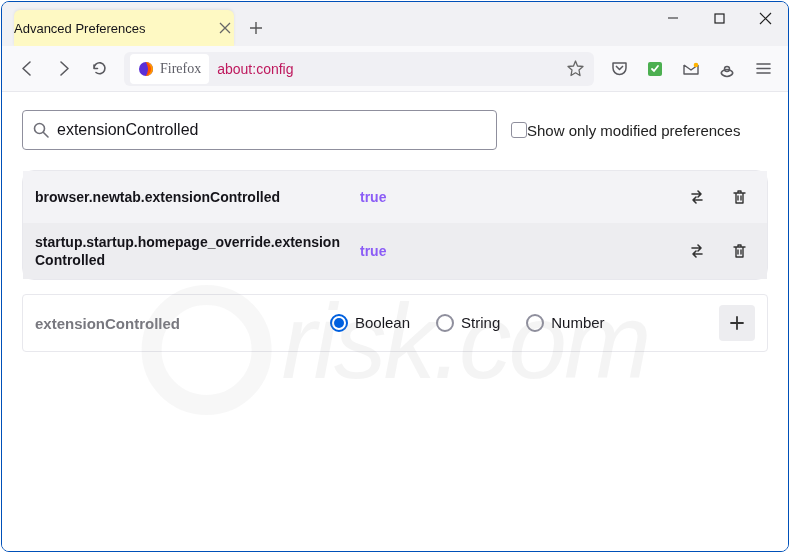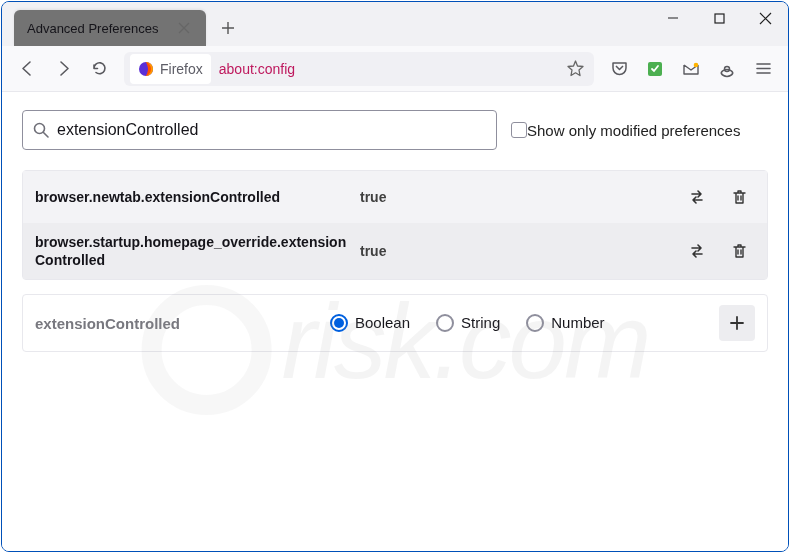--- a/index.html
+++ b/index.html
@@ -1,53 +1,53 @@
 <!DOCTYPE html>
 <html><head>
 <meta charset="utf-8">
 <style>
 * { box-sizing: border-box; margin: 0; padding: 0; }
 body { font-family: -apple-system, BlinkMacSystemFont, "Segoe UI", Arial, sans-serif; background: #fff; width: 790px; height: 553px; overflow: hidden; }
 
 .window { border: 1px solid #0050b8; border-radius: 8px; width: 788px; height: 551px; margin: 1px; overflow: hidden; background: #fff; display: flex; flex-direction: column; }
 
 .titlebar { background: #f1f1f4; height: 44px; display: flex; align-items: flex-end; padding-left: 12px; }
-.tab { background: #737373; border-radius: 6px 6px 0 0; height: 36px; width: 192px; display: flex; align-items: center; padding: 0 13px; margin-top: 8px; box-shadow: 0 -1px 3px rgba(0,0,0,0.07); }
+.tab { background: #fef9c3; border-radius: 6px 6px 0 0; height: 36px; width: 220px; display: flex; align-items: center; padding: 0 0; margin-top: 8px; box-shadow: 0 -1px 3px rgba(0,0,0,0.07); }
 .tab-title { flex: 1; font-size: 13px; color: #15141a; }
 .tab-close { width: 18px; height: 18px; display: flex; align-items: center; justify-content: center; color: #666; cursor: pointer; }
 .newtab-btn { width: 32px; height: 32px; display: flex; align-items: center; justify-content: center; margin-left: 6px; margin-bottom: 2px; color: #555; cursor: pointer; }
 .win-controls { margin-left: auto; display: flex; align-items: flex-start; height: 44px; }
 .win-btn { width: 46px; height: 32px; display: flex; align-items: center; justify-content: center; color: #222; cursor: pointer; }
 
 .toolbar { height: 46px; background: #f9f9fb; border-bottom: 1px solid #e8e8ed; display: flex; align-items: center; padding: 0 8px; gap: 2px; }
 .nav-btn { width: 34px; height: 34px; display: flex; align-items: center; justify-content: center; color: #5a5a5f; border-radius: 4px; cursor: pointer; }
 .addr-bar { flex: 1; height: 34px; background: #f0f0f4; border-radius: 6px; display: flex; align-items: center; margin: 0 6px; padding: 0 4px; }
 .addr-seg { display: flex; align-items: center; height: 30px; padding: 0 8px; gap: 6px; }
 .addr-seg.firefox { background: #fff; border-radius: 4px; margin: 2px; }
 .ff-icon { width: 16px; height: 16px; }
-.addr-text { font-size: 14px; color: #5d5d66; }
+.addr-text { font-size: 14px; color: #5d5d66; font-family: Liberation Serif, serif; }
 .addr-url { font-size: 14px; color: #be185d; padding-left: 6px; flex: 1; }
 .star-btn { width: 30px; display: flex; align-items: center; justify-content: center; color: #666; cursor: pointer; }
 .toolbar-icon { width: 34px; height: 34px; display: flex; align-items: center; justify-content: center; color: #5a5a5f; border-radius: 4px; cursor: pointer; }
 
 .content { flex: 1; padding: 18px 20px; background: #fff; position: relative; }
 
 .search-row { display: flex; align-items: center; gap: 14px; margin-bottom: 20px; }
 .search-box { flex: 1; max-width: 475px; height: 40px; border: 1px solid #8f8f9d; border-radius: 4px; display: flex; align-items: center; padding: 0 10px; gap: 8px; }
 .search-icon { color: #6f6f78; }
 .search-input { border: none; outline: none; flex: 1; font-size: 16px; color: #15141a; background: transparent; }
 .checkbox-row { display: flex; align-items: center; font-size: 15px; color: #222; }
 .chk { width: 16px; height: 16px; border: 1px solid #8f8f9d; border-radius: 3px; cursor: pointer; }
 
-.pref-list { border: 1px solid #e8e8ed; border-radius: 4px; margin-bottom: 14px; }
+.pref-list { border: 1px solid #e8e8ed; border-radius: 12px; margin-bottom: 14px; }
 .pref-row { display: flex; align-items: center; padding: 10px 12px; min-height: 46px; gap: 10px; }
 .pref-row.stripe { background: #f3f3f6; }
 .pref-row.alt { background: #ededf0; }
 .pref-name { font-size: 14px; font-weight: 700; color: #15141a; width: 315px; word-break: break-word; line-height: 1.3; }
-.pref-val { font-size: 14px; font-weight: 700; color: #404040; flex: 1; }
+.pref-val { font-size: 14px; font-weight: 700; color: #8b5cf6; flex: 1; }
 .act-btn { width: 32px; height: 32px; border: 1px solid transparent; border-radius: 4px; display: flex; align-items: center; justify-content: center; color: #333; cursor: pointer; }
 
 .new-row { border: 1px solid #e8e8ed; border-radius: 4px; display: flex; align-items: center; padding: 10px 12px; min-height: 52px; gap: 10px; }
 .new-name { font-size: 15px; font-weight: 700; color: #78787f; width: 285px; }
 .radio-group { display: flex; align-items: center; gap: 26px; flex: 1; }
 .radio-item { display: flex; align-items: flex-start; gap: 7px; font-size: 15px; color: #15141a; cursor: pointer; }
 .radio { width: 18px; height: 18px; border: 2px solid #8f8f9d; border-radius: 50%; position: relative; }
 .radio.checked { border-color: #0060df; }
 .radio.checked::after { content: ''; position: absolute; top: 2px; left: 2px; width: 10px; height: 10px; background: #0060df; border-radius: 50%; }
 .add-btn { width: 36px; height: 36px; background: #ededf0; border-radius: 4px; display: flex; align-items: center; justify-content: center; color: #333; cursor: pointer; }
@@ -184,21 +184,21 @@
               <path d="M4 6 H13 M13 6 L10 3 M13 6 L10 9 M14 12 H5 M5 12 L8 9 M5 12 L8 15" stroke="currentColor" stroke-width="1.6" fill="none" stroke-linecap="round" stroke-linejoin="round"></path>
             </svg>
         </div>
         <div class="act-btn">
           <svg width="17" height="17" viewBox="0 0 17 17">
               <path d="M3 4 H14 M5 4 V14 H12 V4 M7 4 V2 H10 V4 M7 7 V11 M10 7 V11" stroke="currentColor" stroke-width="1.4" fill="none" stroke-linecap="round" stroke-linejoin="round"></path>
             </svg>
         </div>
       </div>
       <div class="pref-row alt">
-        <div class="pref-name">browser.startup.homepage_override.extensionControlled</div>
+        <div class="pref-name">startup.startup.homepage_override.extensionControlled</div>
         <div class="pref-val">true</div>
         <div class="act-btn">
           <svg width="18" height="18" viewBox="0 0 18 18">
               <path d="M4 6 H13 M13 6 L10 3 M13 6 L10 9 M14 12 H5 M5 12 L8 9 M5 12 L8 15" stroke="currentColor" stroke-width="1.6" fill="none" stroke-linecap="round" stroke-linejoin="round"></path>
             </svg>
         </div>
         <div class="act-btn">
           <svg width="17" height="17" viewBox="0 0 17 17">
               <path d="M3 4 H14 M5 4 V14 H12 V4 M7 4 V2 H10 V4 M7 7 V11 M10 7 V11" stroke="currentColor" stroke-width="1.4" fill="none" stroke-linecap="round" stroke-linejoin="round"></path>
             </svg>

